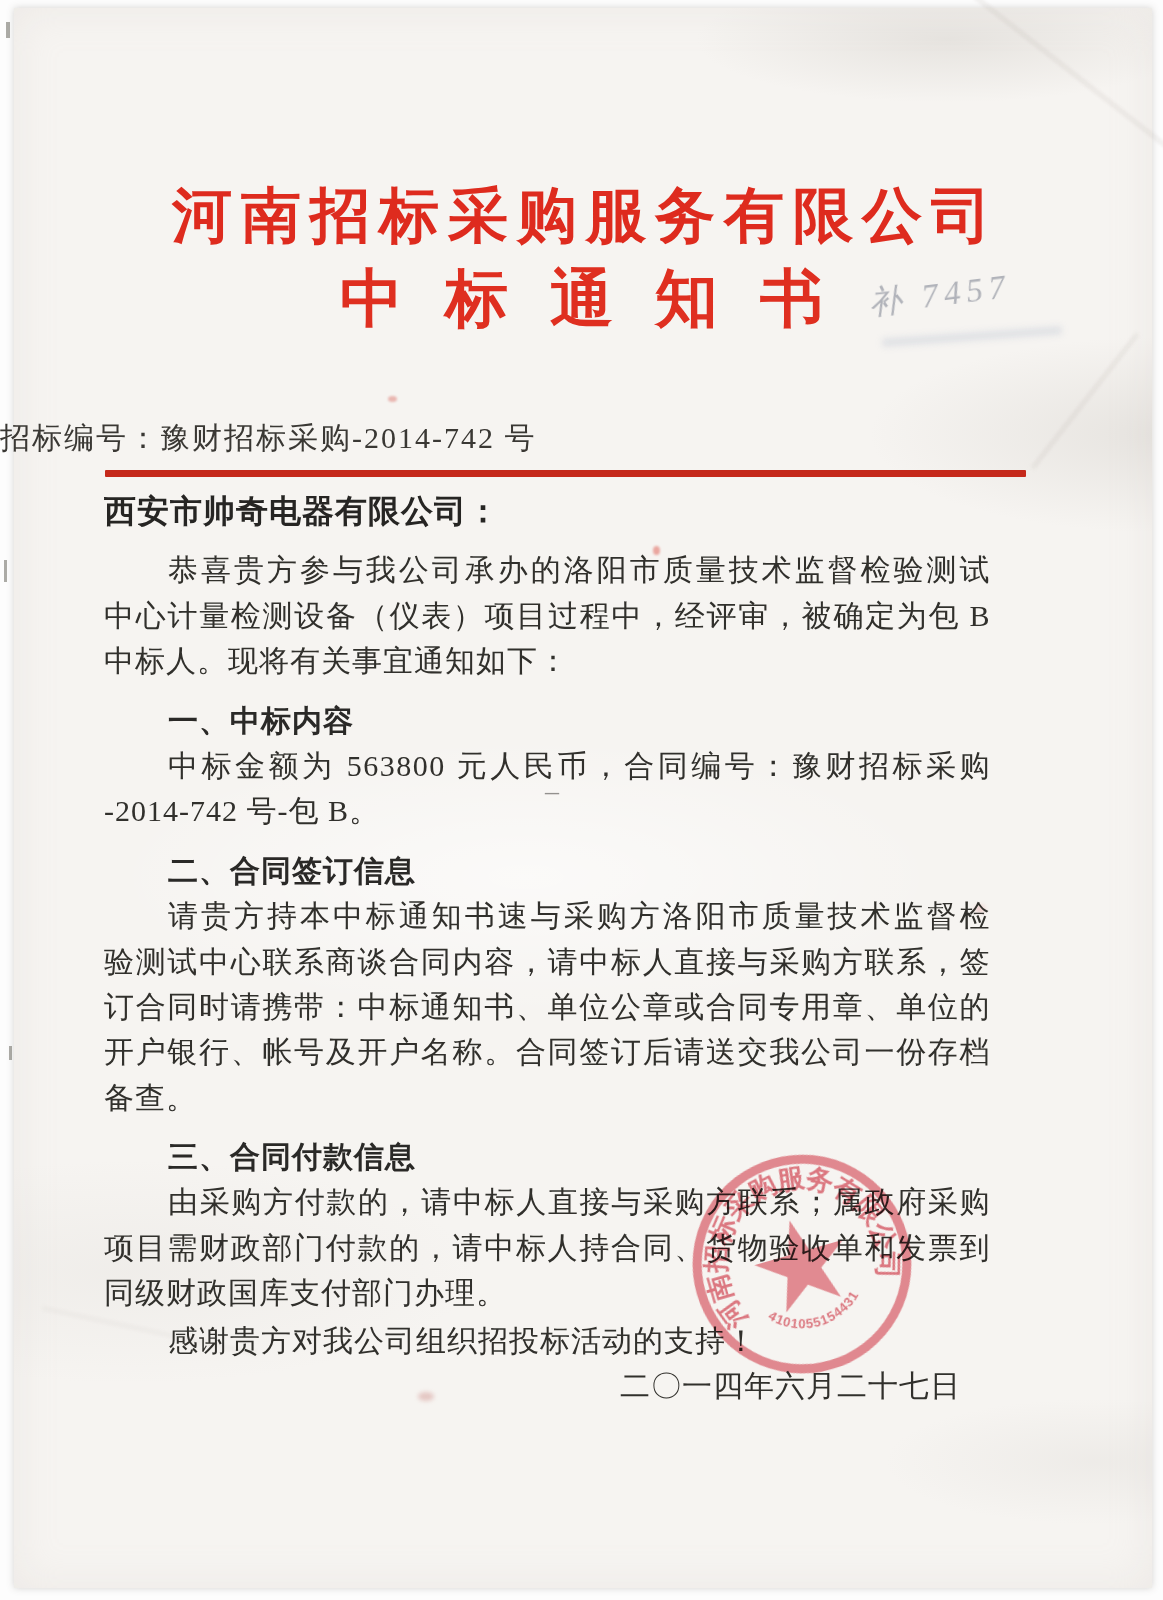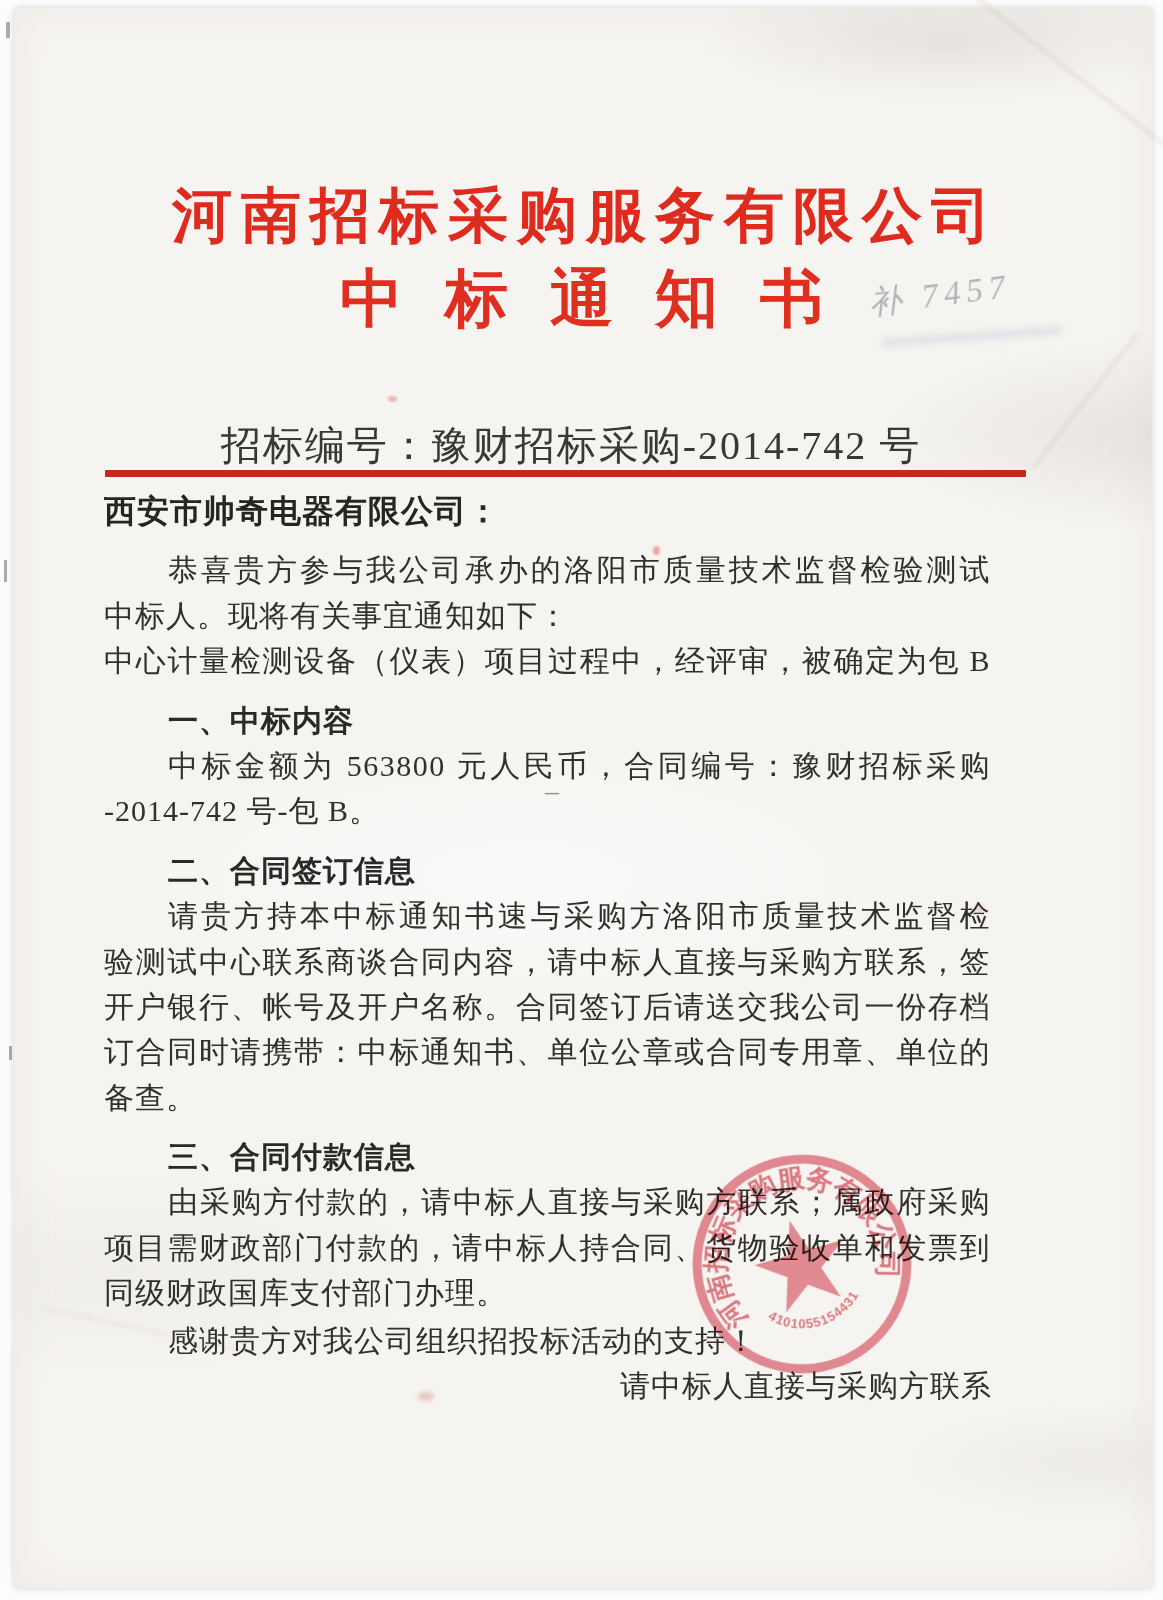--- a/index.html
+++ b/index.html
@@ -49,22 +49,22 @@
     position:absolute;left:868px;top:268px;width:220px;
     font-style:italic;font-size:33px;letter-spacing:6px;
     color:rgba(120,126,140,0.55);transform:rotate(-7deg);
     filter:blur(0.6px);white-space:nowrap;
   }
   .pencil-smudge{
     position:absolute;left:882px;top:332px;width:180px;height:9px;
     background:rgba(140,155,185,0.20);filter:blur(3px);transform:rotate(-4deg);
   }
   .ref-line{
-    position:absolute;left:0;top:418px;width:1142px;text-align:center;
-    font-size:40px;color:#3a3834;letter-spacing:2px;white-space:nowrap;
+    position:absolute;left:0;top:418px;width:1142px;
+    font-size:30px;color:#3a3834;letter-spacing:2px;white-space:nowrap;
   }
   .red-rule{
     position:absolute;left:105px;top:470px;width:921px;height:7px;
     background:#c5291b;border-radius:1px;
   }
   .body-text{
     position:absolute;left:104px;top:489px;width:887px;
     font-size:30px;color:#31302c;
   }
   .line{height:45.4px;line-height:45.4px;white-space:nowrap;letter-spacing:1px;}
@@ -105,41 +105,41 @@
   <div class="doc-title">中标通知书</div>
   <div class="handwriting">补 7457</div>
   <div class="pencil-smudge"></div>
   <div class="ref-line">招标编号：豫财招标采购-2014-742 号</div>
   <div class="red-rule"></div>
 
   <div class="body-text">
     <div class="line recipient">西安市帅奇电器有限公司：</div>
 
     <div class="line just indent first-para">恭喜贵方参与我公司承办的洛阳市质量技术监督检验测试</div>
+    <div class="line just">中心计量检测设备（仪表）项目过程中，经评审，被确定为包 B</div>
     <div class="line indent" style="text-indent:0;">中标人。现将有关事宜通知如下：</div>
-    <div class="line just">中心计量检测设备（仪表）项目过程中，经评审，被确定为包 B</div>
 
     <div class="line heading indent">一、中标内容</div>
     <div class="line just indent">中标金额为 563800 元人民币，合同编号：豫财招标采购</div>
     <div class="line">-2014-742 号-包 B。</div>
 
     <div class="line heading indent">二、合同签订信息</div>
     <div class="line just indent">请贵方持本中标通知书速与采购方洛阳市质量技术监督检</div>
     <div class="line just">验测试中心联系商谈合同内容，请中标人直接与采购方联系，签</div>
+    <div class="line just">订合同时请携带：中标通知书、单位公章或合同专用章、单位的</div>
     <div class="line just">开户银行、帐号及开户名称。合同签订后请送交我公司一份存档</div>
-    <div class="line just">订合同时请携带：中标通知书、单位公章或合同专用章、单位的</div>
     <div class="line">备查。</div>
 
     <div class="line heading indent">三、合同付款信息</div>
     <div class="line just indent">由采购方付款的，请中标人直接与采购方联系；属政府采购</div>
     <div class="line just">项目需财政部门付款的，请中标人持合同、货物验收单和发票到</div>
     <div class="line">同级财政国库支付部门办理。</div>
 
     <div class="line indent closing-line">感谢贵方对我公司组织招投标活动的支持！</div>
-    <div class="line date-line">请中标人直接与采购方联系</div>
+    <div class="line date-line">二〇一四年六月二十七日</div>
   </div>
 
   <div class="artifact-dash">–</div>
 
   <svg class="stamp" viewBox="0 0 250 250" aria-hidden="true">
     <defs>
       <path id="arcTop" d="M 59.2,163 A 76,76 0 1 1 190.8,163" fill="none"></path>
       <path id="arcBot" d="M 76,166 A 64,64 0 0 0 174,166" fill="none"></path>
     </defs>
     <circle cx="125" cy="125" r="104" fill="none" stroke="#e4737e" stroke-width="9" opacity="0.92"></circle>

